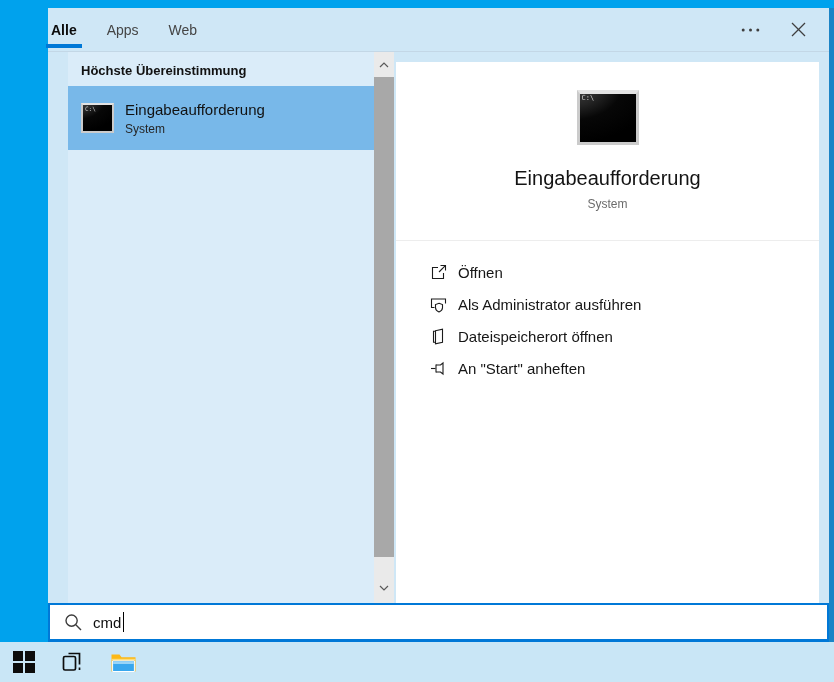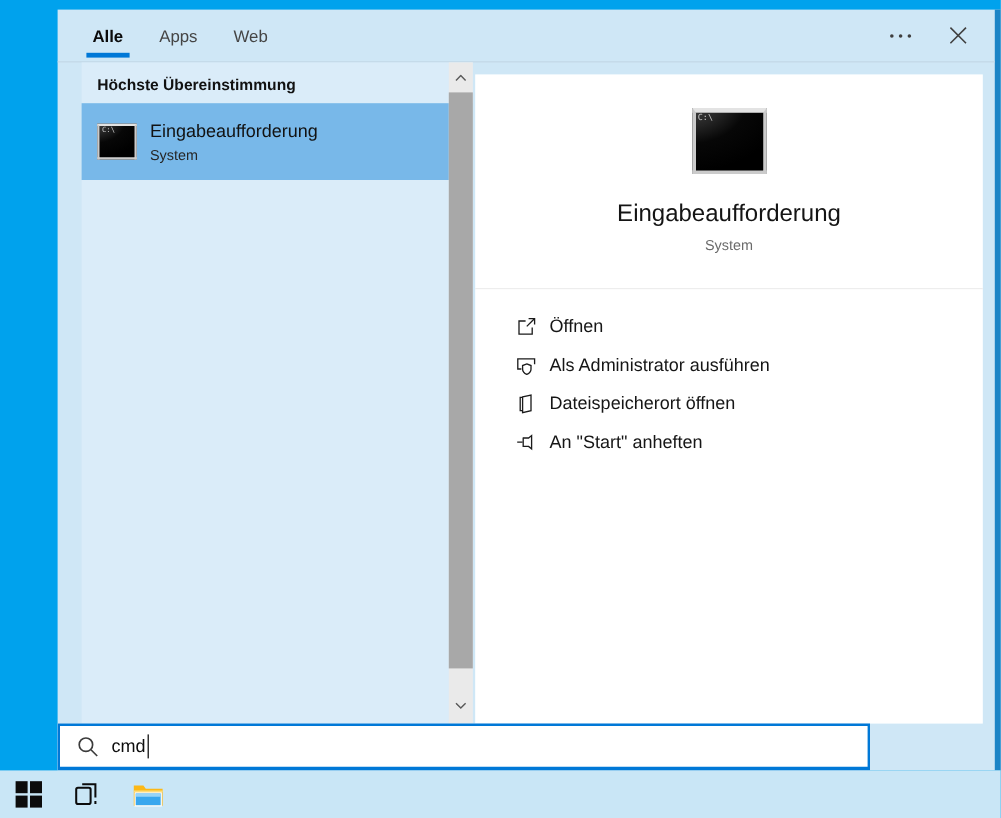--- a/index.html
+++ b/index.html
@@ -17,21 +17,20 @@
     position:absolute; left:48px; top:8px;
     width:786px; height:634px;
     background:#cfe7f6;
     border-right:5px solid #1b84c6;
   }
 
   
   .tabbar {
     position:absolute; top:0; left:0; width:781px; height:44px;
     display:flex; align-items:stretch;
-    padding-left:26px;
     border-bottom:1px solid #c3d7e6;
   }
   .tab {
     position:relative; display:flex; align-items:center;
     margin-right:24px; padding:0 3px;
     font-size:14px; color:#454545; cursor:default;
   }
   .tab.selected { color:#0b0b0b; font-weight:bold; }
   .tab.selected::after {
     content:""; position:absolute; left:-2px; right:-2px; bottom:3px;
@@ -112,21 +111,21 @@
   .actions { margin-top:15px; }
   .action {
     height:32px; display:flex; align-items:center;
     padding-left:34px; gap:11px;
     font-size:15px; color:#161616; cursor:default;
   }
   .action .aicon { display:flex; width:17px; height:17px; flex:none; }
 
   
   .searchbox {
-    position:absolute; left:0; bottom:0; width:677px; height:39px;
+    position:absolute; left:0; bottom:0; width:781px; height:39px;
     background:#fff;
     border:2px solid #0078d7; border-bottom-width:3px;
     display:flex; align-items:center; padding-left:14px;
   }
   .searchbox .stext { margin-left:10px; font-size:15px; color:#0d0d0d; }
   .caret { width:1px; height:20px; background:#000; margin-left:2px; }
 
   
   .taskbar {
     position:absolute; left:0; bottom:0; width:834px; height:40px;

